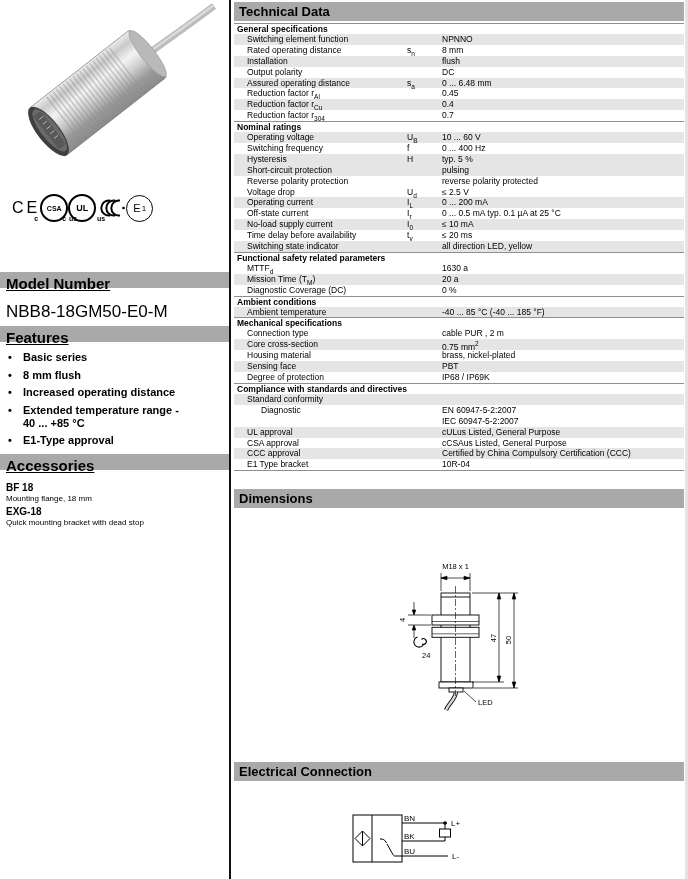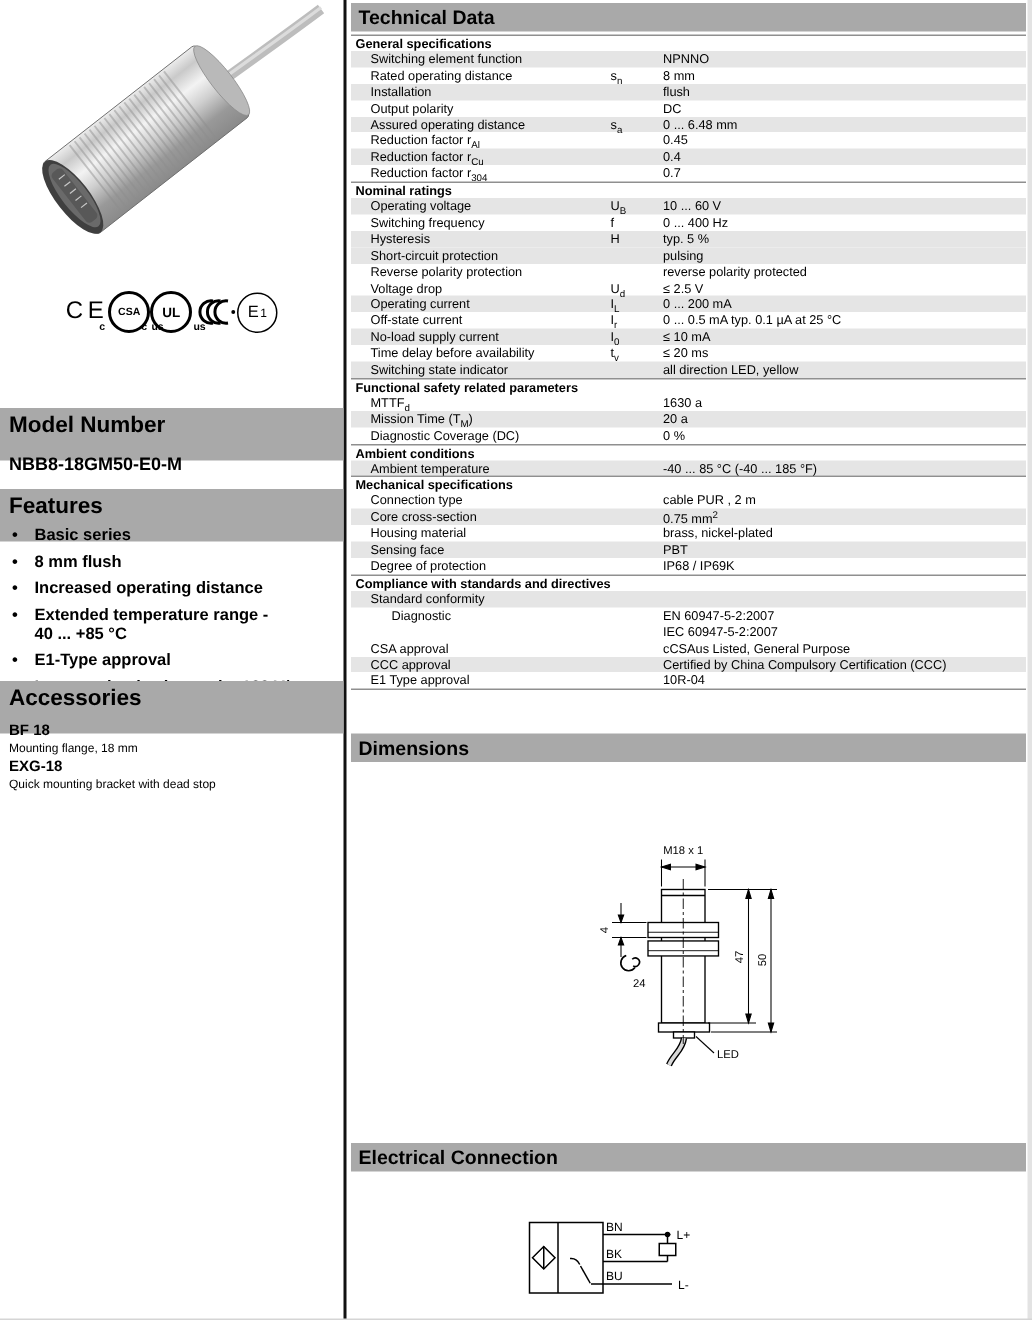--- a/index.html
+++ b/index.html
@@ -4,37 +4,37 @@
 <style>
   html,body{margin:0;padding:0;}
   body{width:688px;height:880px;position:relative;background:#fff;color:#000;
        font-family:"Liberation Sans",sans-serif;overflow:hidden;}
   .edge-r{position:absolute;right:0;top:0;width:3px;height:100%;background:#e3e3e3;}
   .edge-b{position:absolute;left:0;bottom:0;width:100%;height:1px;background:#d5d5d5;}
   .divider{position:absolute;left:229px;top:0;width:1.5px;height:880px;background:#111;}
 
   
   .leftcol{position:absolute;left:0;top:0;width:229px;height:880px;}
-  .lbar{position:absolute;left:0;width:229px;height:35px;line-height:23px;background:#a9a9a9;
-        font-weight:bold;font-size:15px;padding-left:6px;box-sizing:border-box;}
+  .lbar{position:absolute;left:0;width:229px;height:16px;line-height:23px;background:#a9a9a9;
+        font-weight:bold;font-size:15px;padding-left:6px;box-sizing:border-box;text-decoration:underline;}
   .photo{position:absolute;left:2px;top:2px;}
   .logos{position:absolute;left:0;top:191px;width:229px;height:34px;display:flex;
-         align-items:center;justify-content:center;padding:0 12px;box-sizing:border-box;}
+         align-items:center;justify-content:flex-start;padding:0 12px;box-sizing:border-box;}
   .ce{font-size:16px;letter-spacing:3px;}
   .lwrap{position:relative;display:inline-block;}
   .circ{width:24px;height:24px;border:2px solid #000;border-radius:50%;display:flex;
         align-items:center;justify-content:center;font-weight:bold;}
   .csa-in{font-size:7px;}
   .ul-in{font-size:9px;}
   .tiny-l{position:absolute;left:-6px;bottom:0;font-size:7px;font-weight:bold;}
   .tiny-r{position:absolute;right:-9px;bottom:0;font-size:7px;font-weight:bold;}
   .e1{width:25px;height:25px;border:1.5px solid #000;border-radius:50%;display:flex;
       align-items:center;justify-content:center;font-size:11px;}
   .e1 .one{font-size:8px;margin-left:1px;}
-  .model-val{position:absolute;left:6px;top:302px;font-size:12px;font-weight:bold;}
+  .model-val{position:absolute;left:6px;top:302px;font-size:17px;font-weight:normal;}
   .feat{position:absolute;left:6px;top:351px;width:216px;list-style:none;margin:0;padding:0;}
   .feat li{position:relative;padding-left:17px;font-weight:bold;font-size:11px;line-height:13px;
            margin-bottom:4.5px;white-space:pre-line;}
   .feat li::before{content:"\2022";position:absolute;left:2px;}
   .acc{position:absolute;left:6px;top:482px;width:216px;}
   .acc-name{font-weight:bold;font-size:10px;line-height:11px;}
   .acc-desc{font-size:8px;line-height:11px;margin-bottom:2px;}
 
   
   .rightcol{position:absolute;left:234px;top:0;width:450px;height:880px;}
@@ -308,32 +308,37 @@
       </div>
     <div class="tr tall ind2">
         <span class="lb"><i>Diagnostic</i></span>
         <span class="sy"></span>
         <span class="va">
           <i class="blk">EN 60947-5-2:2007</i>
           <i class="blk">IEC 60947-5-2:2007</i>
         </span>
       </div>
 
+    <div class="tr alt">
+        <span class="lb"><i>UL approval</i></span>
+        <span class="sy"></span>
+        <span class="va"><i>cULus Listed, General Purpose</i></span>
+      </div>
     <div class="tr">
         <span class="lb"><i>CSA approval</i></span>
         <span class="sy"></span>
         <span class="va"><i>cCSAus Listed, General Purpose</i></span>
       </div>
     <div class="tr alt">
         <span class="lb"><i>CCC approval</i></span>
         <span class="sy"></span>
         <span class="va"><i>Certified by China Compulsory Certification (CCC)</i></span>
       </div>
     <div class="tr">
-        <span class="lb"><i>E1 Type approval</i></span>
+        <span class="lb"><i>E1 Type bracket</i></span>
         <span class="sy"></span>
         <span class="va"><i>10R-04</i></span>
       </div>
     <div class="tend"></div>
   </div>
 
   <div class="secbar" style="top:489px">Dimensions</div>
 
   <svg class="dimsvg" width="140" height="170" viewBox="0 0 140 170">
     <g stroke="#000" stroke-width="0.9" fill="none">

